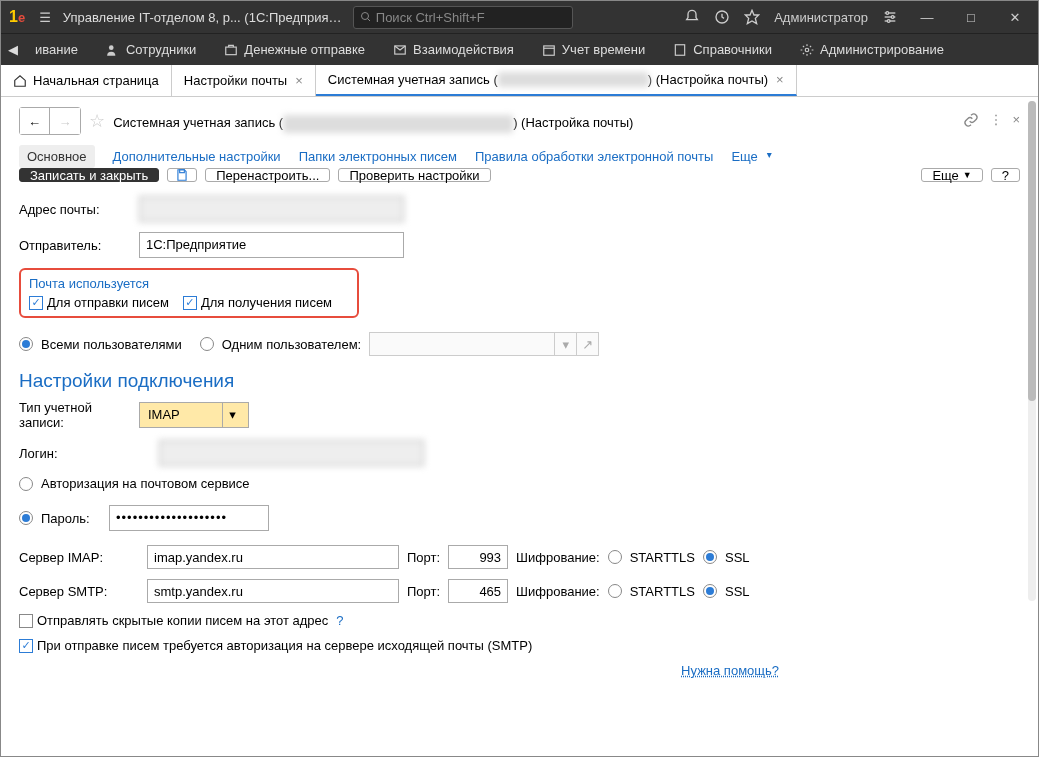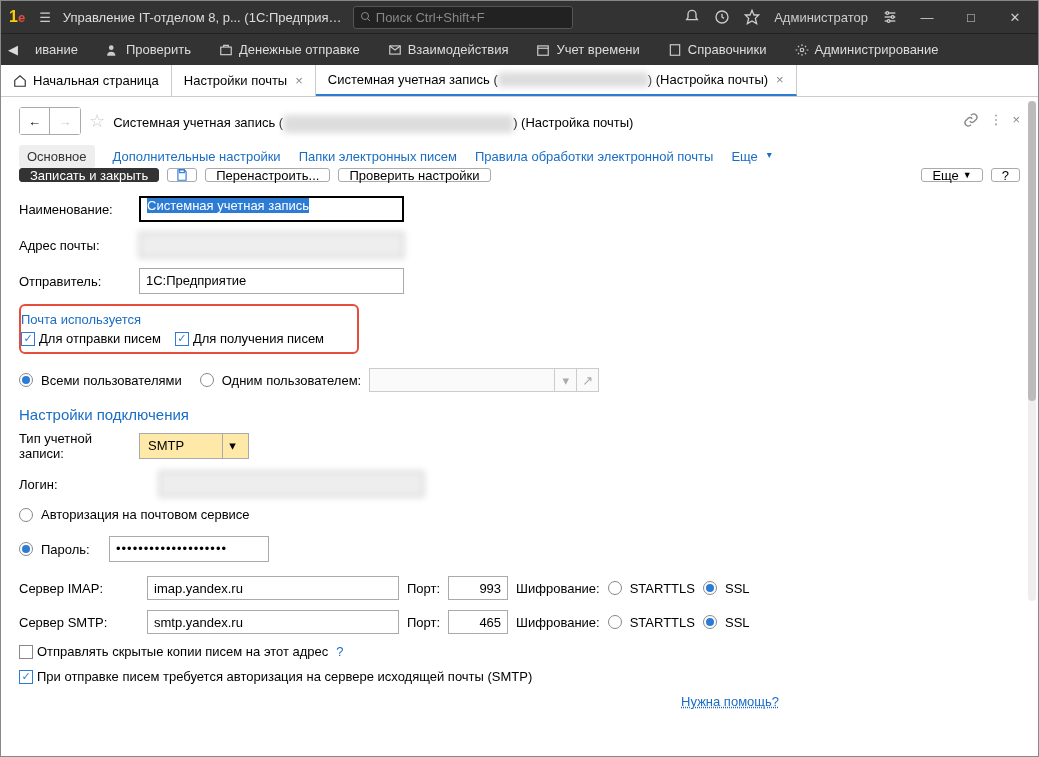--- a/index.html
+++ b/index.html
@@ -50,34 +50,34 @@
 .toolbar-right { margin-left: auto; display: flex; gap: 8px; }
 
 .form-row { display: flex; align-items: center; margin-bottom: 10px; }
 .form-row label { width: 120px; }
 .text-input { height: 26px; border: 1px solid #aaa; padding: 0 6px; width: 265px; background:#fff;}
 .text-input.selected { border: 2px solid #000;}
 .text-input.selected span { background: #2c7cd6; color: #fff; }
 .text-input.highlighted { background:#ffe9a8;}
 .blurred-input { filter: blur(3px); background:#eee; color:#eee; }
 
-.redbox { border: 2px solid #e74c3c; border-radius: 6px; padding: 6px 0; margin-bottom: 14px; width: 340px; }
+.redbox { border: 2px solid #e74c3c; border-radius: 6px; padding: 6px 8px; margin-bottom: 14px; width: 340px; }
 .redbox-title { color: #1a6dc4; margin-bottom: 4px; }
 .checkline { display: flex; gap: 14px; align-items:center;}
 .chk { display: flex; align-items: center; gap: 4px; }
 .chkbox { width: 14px; height: 14px; border: 1px solid #2c7cd6; display: inline-flex; align-items: center; justify-content: center; color: #2c7cd6; font-size: 11px; }
 .chkbox.unchecked { border-color:#888; color:transparent;}
 
 .radio-row { display:flex; align-items:center; gap:8px; margin-bottom:14px;}
 .radio { width:14px; height:14px; border:1px solid #888; border-radius:50%; display:inline-flex; align-items:center; justify-content:center;}
 .radio.sel:after { content:""; width:8px; height:8px; background:#2c7cd6; border-radius:50%;}
 .user-select { border:1px solid #ccc; height:24px; width:230px; background:#fafafa; display:flex;}
 .user-select .sep { width:22px; border-left:1px solid #ccc; display:flex; align-items:center; justify-content:center; color:#aaa;}
 
-.section-title { color:#1a6dc4; font-size:15px; margin-bottom:8px;}
+.section-title { color:#1a6dc4; font-size:19px; margin-bottom:8px;}
 .acct-type { display:flex; align-items:center;}
 .acct-type .dd { border-left:1px solid #aaa; width:20px; text-align:center;}
 .server-row { display:flex; align-items:center; gap:8px; margin-bottom:10px;}
 .server-row label { width:120px;}
 .server-row .srv-input { width:252px; height:24px; border:1px solid #aaa; padding:0 6px;}
 .server-row .port-input { width:60px; height:24px; border:1px solid #aaa; text-align:right; padding:0 6px;}
 .help-link { color:#1a6dc4; text-decoration:underline; text-decoration-style:dotted; cursor:pointer; text-align:right; margin-top:10px;}
 .q { color:#1a6dc4; margin-left:4px; cursor:pointer;}
 
 .scrollbar { position:absolute; right:2px; top:100px; width:8px; height:500px; background:#eee; border-radius:4px;}
@@ -134,21 +134,21 @@
 <div class="menubar">
   <span class="chev">◀</span>
   <div class="mitem">
       <span>ивание</span>
     </div>
   <div class="mitem">
       <svg width="14" height="14" viewBox="0 0 24 24" fill="#ccc">
         <circle cx="9" cy="8" r="4"></circle>
         <path d="M2 22a7 7 0 0114 0"></path>
       </svg>
-      <span>Проверить</span>
+      <span>Сотрудники</span>
     </div>
   <div class="mitem">
       <svg width="14" height="14" viewBox="0 0 24 24" fill="none" stroke="#ccc" stroke-width="2">
         <rect x="3" y="7" width="18" height="13"></rect>
         <path d="M8 7V4h8v3"></path>
       </svg>
       <span>Денежные отправке</span>
     </div>
   <div class="mitem">
       <svg width="14" height="14" viewBox="0 0 24 24" fill="none" stroke="#ccc" stroke-width="2">
@@ -239,24 +239,20 @@
     <div class="toolbar-right">
       <button class="btn">
           <span>Еще</span> 
           <span style="font-size:9px;margin-left:4px;">▼</span>
         </button>
       <button class="btn">?</button>
     </div>
   </div>
 
   <div class="form-row">
-    <label>Наименование:</label>
-    <div class="text-input selected"><span>Системная учетная запись</span></div>
-  </div>
-  <div class="form-row">
     <label>Адрес почты:</label>
     <div class="text-input blurred-input">xxxxxxxxxxxxxxxxxxxxx</div>
   </div>
   <div class="form-row">
     <label>Отправитель:</label>
     <div class="text-input" style="line-height:24px;">1С:Предприятие</div>
   </div>
 
   <div class="redbox">
     <div class="redbox-title">Почта используется</div>
@@ -282,21 +278,21 @@
       <div class="sep">▾</div>
       <div class="sep">↗</div>
     </div>
   </div>
 
   <div class="section-title">Настройки подключения</div>
 
   <div class="form-row">
     <label>Тип учетной записи:</label>
     <div class="text-input highlighted acct-type" style="width:110px; display:flex; line-height:24px;">
-      <span style="flex:1; padding-left:2px;">SMTP</span>
+      <span style="flex:1; padding-left:2px;">IMAP</span>
       <span class="dd">▾</span>
     </div>
   </div>
 
   <div class="form-row">
     <label style="width:120px;">Логин:</label>
     <div class="text-input blurred-input" style="margin-left:20px;">xxxxxxxxxxxxxxxxxxxxx</div>
   </div>
 
   <div class="radio-row">

